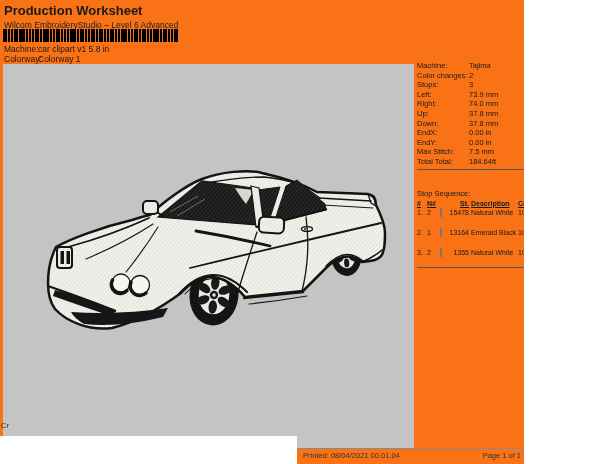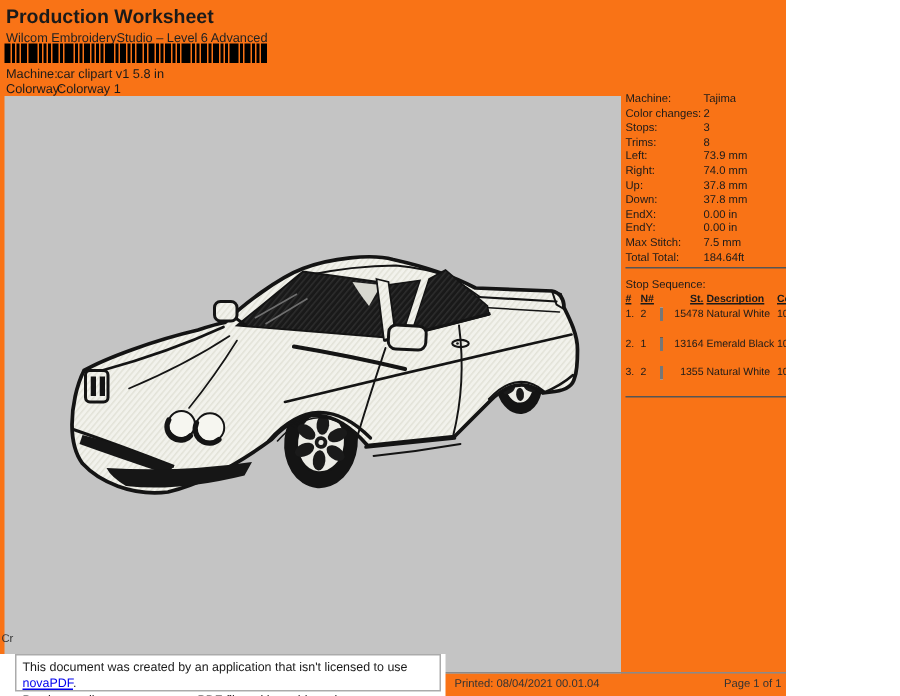--- a/index.html
+++ b/index.html
@@ -19,21 +19,21 @@
   .statsbox .row{display:flex;line-height:10.6px;}
   .statsbox .lbl{width:27px;}
   
   .canvas{left:3px;top:64px;width:411px;height:385px;background:#c4c4c4;}
   
   .panel{left:417px;top:61px;width:181px;font-size:7.5px;}
   .panel .row{display:flex;line-height:9.6px;}
   .panel .lbl{width:52px;}
   .rborder{left:598px;top:2px;width:0;height:447px;border-left:1px solid #9a9a9a;}
   .sep{border-top:1px solid #555;width:181px;}
-  .stoptitle{font-size:7.5px;line-height:10px;margin-top:6px;}
+  .stoptitle{font-size:7.5px;line-height:10px;margin-top:19px;}
   .stbl{width:181px;font-size:7px;}
   .strow{display:grid;grid-template-columns:10px 13px 9px 22px 47px 21px 59px;line-height:9.8px;}
   .sthead span{font-weight:bold;text-decoration:underline;}
   .st-num{text-align:right;padding-right:2px;}
   .sthead .st-sthdr{grid-column:3 / span 2;text-align:right;padding-right:2px;}
   .swatch{width:6px;height:6px;border:1px solid #777;margin-top:2px;box-sizing:border-box;}
   
   .footline{left:0;top:448px;width:599px;border-top:1px solid #8a8a8a;}
   .printed{left:303px;top:451px;font-size:7.5px;color:#333;}
   .pageno{right:3px;top:451px;font-size:7.5px;color:#333;}
@@ -276,24 +276,20 @@
         <div class="row">
           <span class="lbl">Color changes:</span>
           <span>2</span>
         </div>
 
         <div class="row">
           <span class="lbl">Stops:</span>
           <span>3</span>
         </div>
 
-        <div class="row">
-          <span class="lbl">Trims:</span>
-          <span>8</span>
-        </div>
 
         <div class="row">
           <span class="lbl">Left:</span>
           <span>73.9 mm</span>
         </div>
 
         <div class="row">
           <span class="lbl">Right:</span>
           <span>74.0 mm</span>
         </div>
@@ -376,18 +372,14 @@
     </div>
     <div class="sep"></div>
   </div>
   <div class="abs rborder"></div>
 
   <div class="abs footline"></div>
   <div class="abs printed">Printed: 08/04/2021 00.01.04</div>
   <div class="abs pageno">Page 1 of 1</div>
   <div class="abs noticepatch"></div>
   <div class="abs clipped">Cr</div>
-  <div class="abs notice">
-    <span>This document was created by an application that isn't licensed to use </span><a>novaPDF</a><span>.</span><br>
-    <span>Purchase a license to generate PDF files without this notice.</span>
-  </div>
 
 </div>
 
 </body></html>

